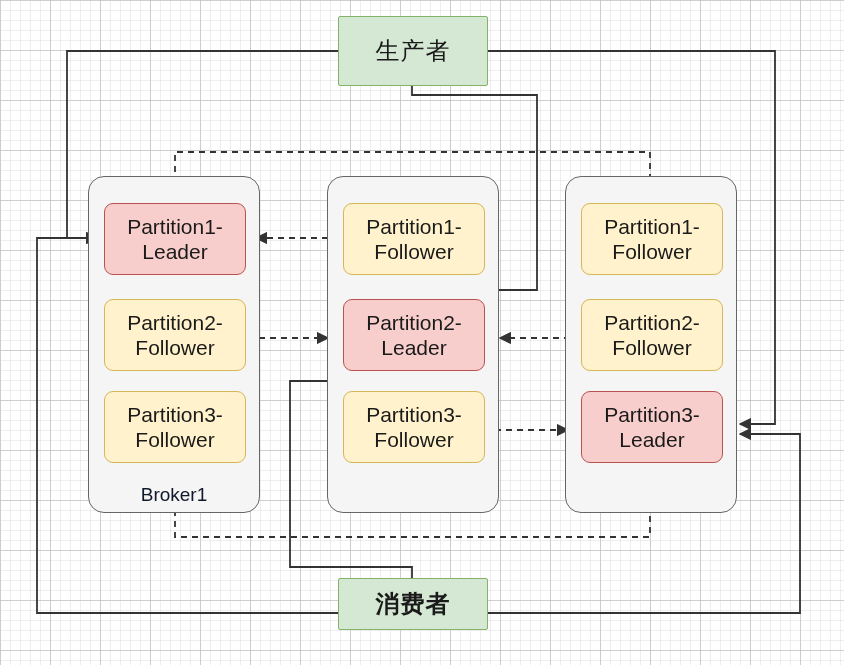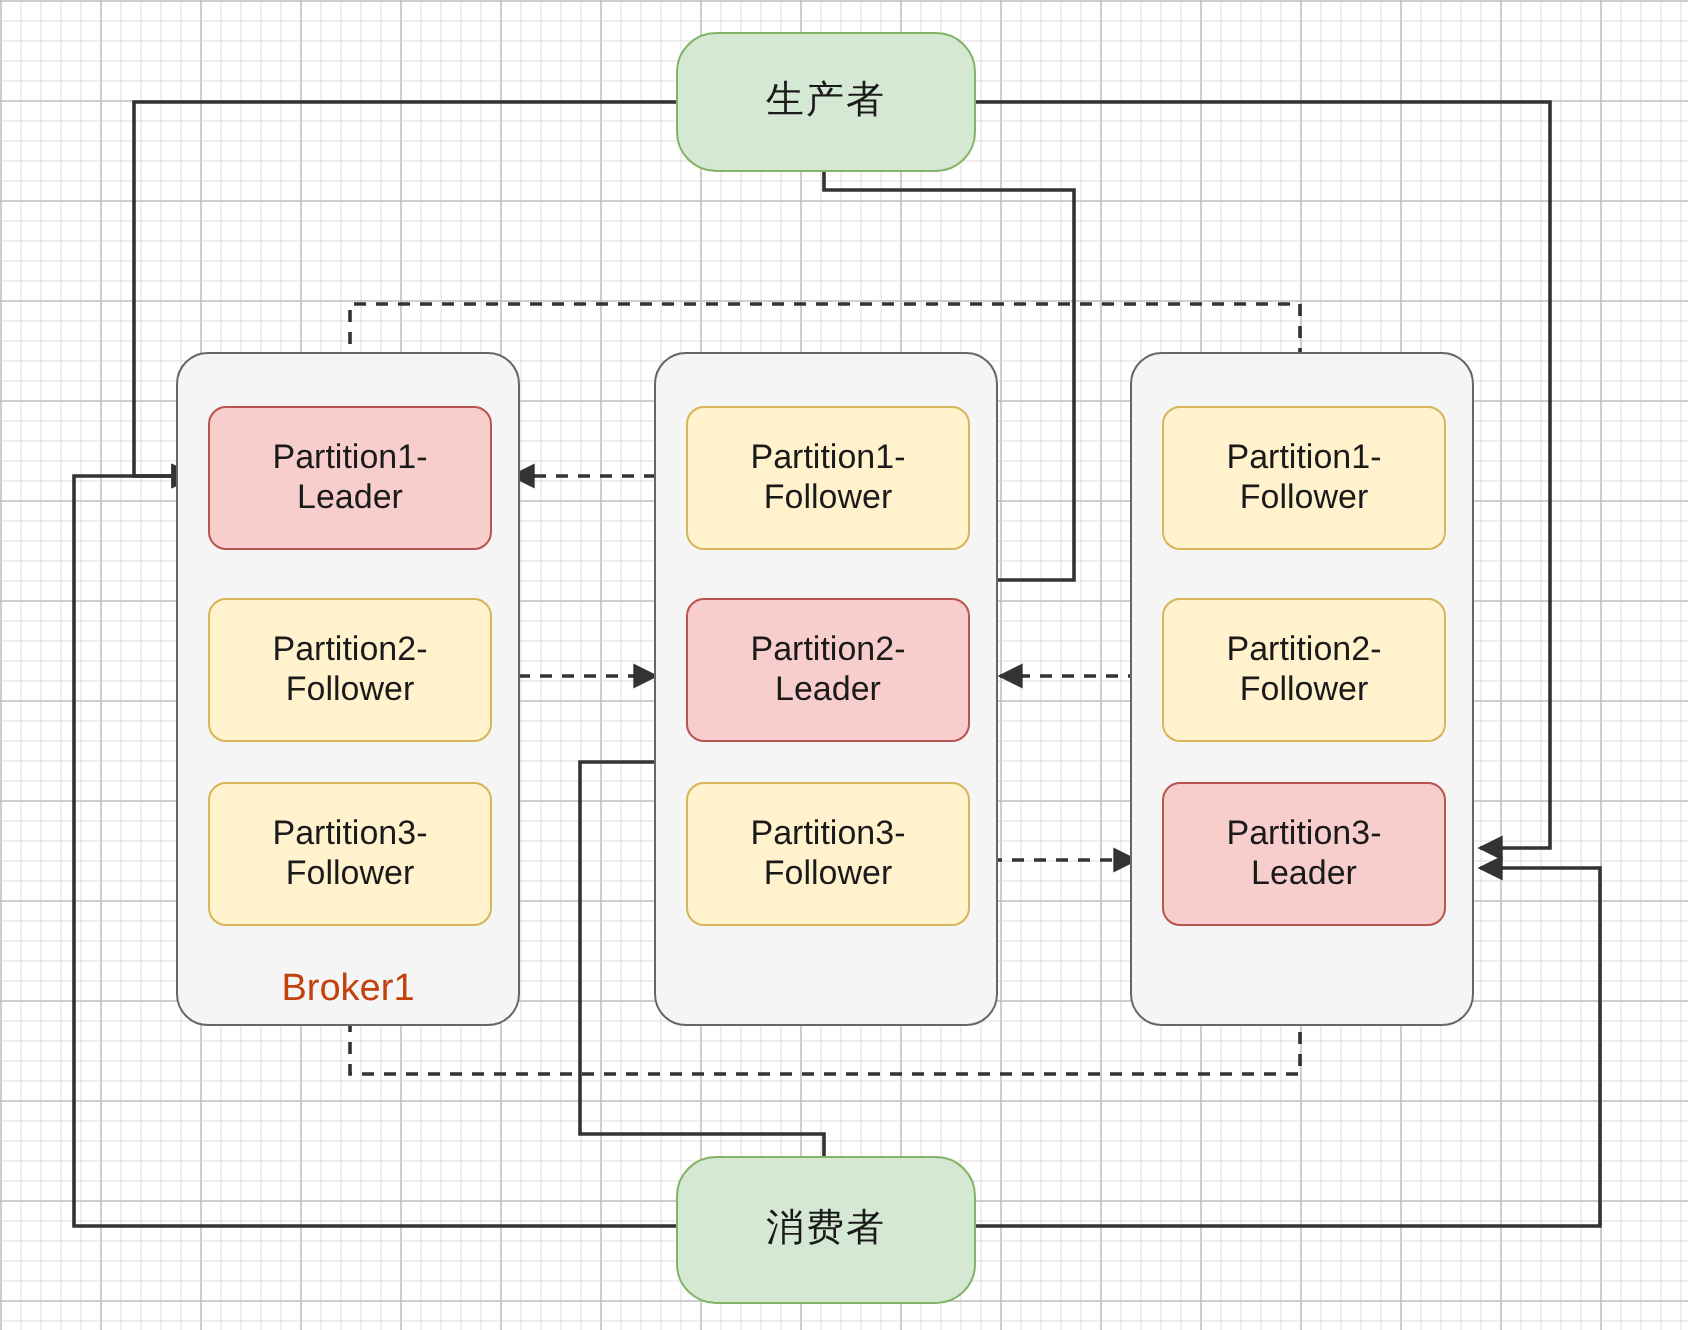--- a/index.html
+++ b/index.html
@@ -38,48 +38,48 @@
     display: flex;
     align-items: center;
     justify-content: center;
     text-align: center;
     color: #1a1a1a;
     line-height: 1.18;
   }
   .endpoint {
     background: #d5e8d4;
     border: 1px solid #82b366;
-    border-radius: 20px;
-    font-size: 19px;
+    border-radius: 2px;
+    font-size: 24px;
     letter-spacing: 1px;
   }
   .broker {
     background: #f5f5f5;
     border: 1px solid #666666;
     border-radius: 16px;
     display: block;
   }
   .broker-label {
     position: absolute;
     left: 0;
     right: 0;
     bottom: 6px;
     text-align: center;
     font-size: 19px;
-    color: #c2410c;
+    color: #0f172a;
   }
   .partition {
     position: absolute;
     box-sizing: border-box;
     display: flex;
     align-items: center;
     justify-content: center;
     text-align: center;
     border-radius: 9px;
-    font-size: 17px;
+    font-size: 21px;
     line-height: 1.2;
     padding: 2px;
   }
   .leader {
     background: #f8cecc;
     border: 1px solid #b85450;
     color: #1a1a1a;
   }
   .follower {
     background: #fff2cc;
@@ -123,21 +123,21 @@
       <path stroke-dasharray="6 5" d="M 495 430 L 568 430" marker-end="url(#arrow)"></path>
 
       <path stroke-dasharray="6 5" d="M 175 466 L 175 537 L 650 537 L 650 472" marker-end="url(#arrow)"></path>
     </g>
   </svg>
 
   <div class="node endpoint" style="left:338px; top:16px; width:150px; height:70px;">
     <span>生产者</span>
   </div>
 
-  <div class="node endpoint" style="left:338px; top:578px; width:150px; height:74px;">
+  <div class="node endpoint" style="left:338px; top:578px; width:150px; height:52px;font-weight:bold;">
     <span>消费者</span>
   </div>
 
   <div class="node broker" style="left:88px; top:176px; width:172px; height:337px;">
     <div class="partition leader" style="left:15px; top:26px; width:142px; height:72px;">
       <span><span>Partition1-</span><br><span>Leader</span></span>
     </div>
     <div class="partition follower" style="left:15px; top:122px; width:142px; height:72px;">
       <span><span>Partition2-</span><br><span>Follower</span></span>
     </div>

